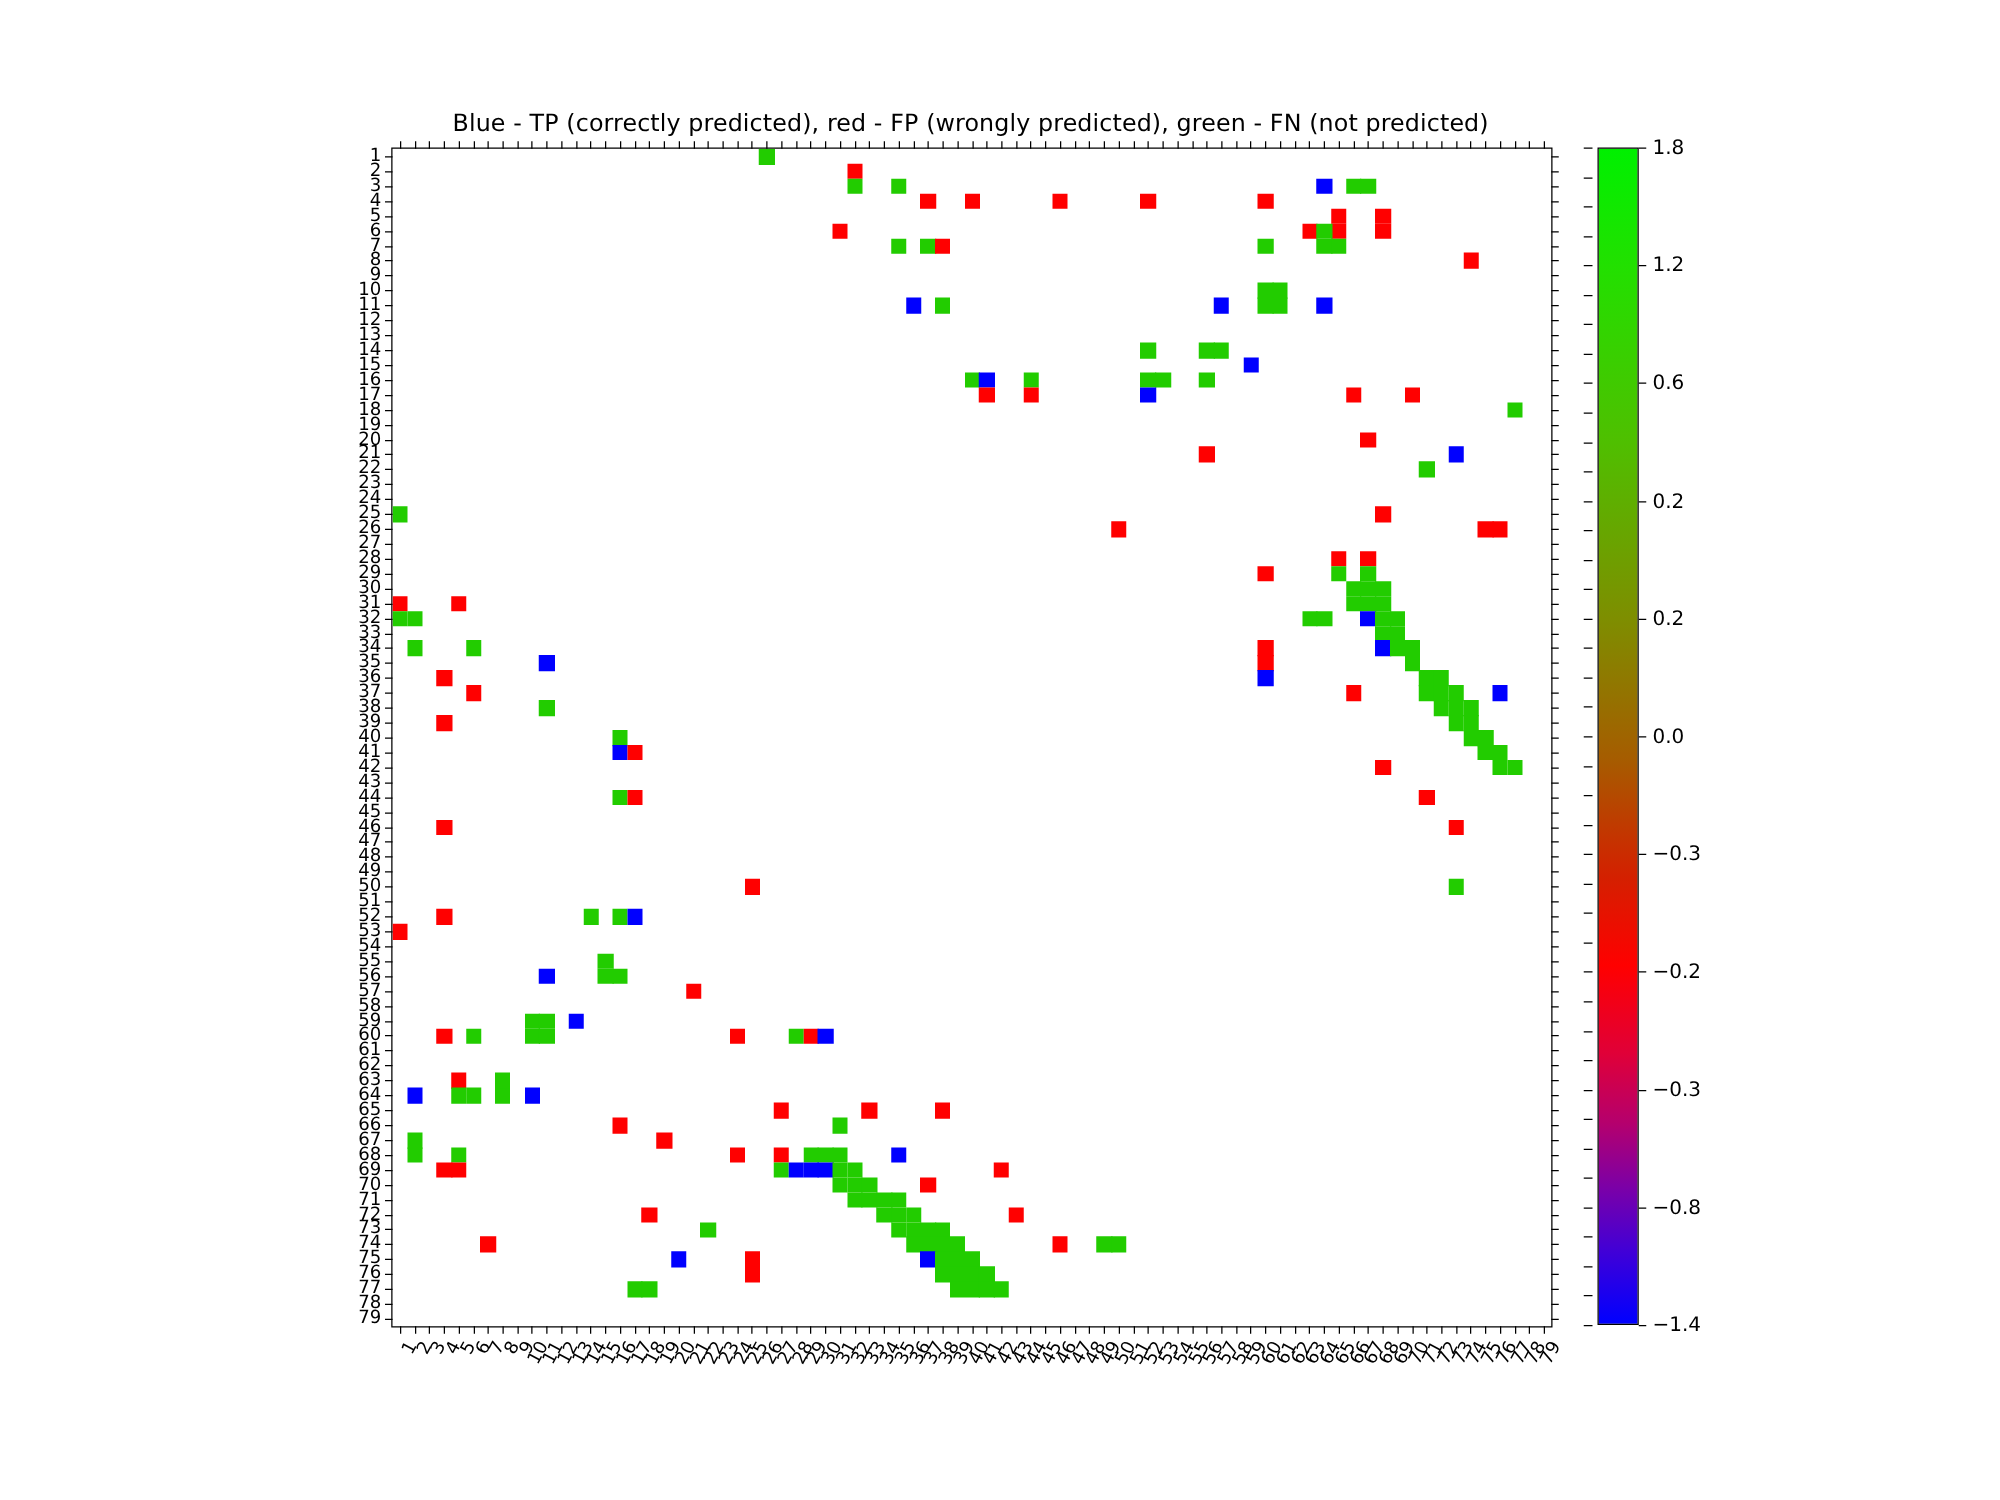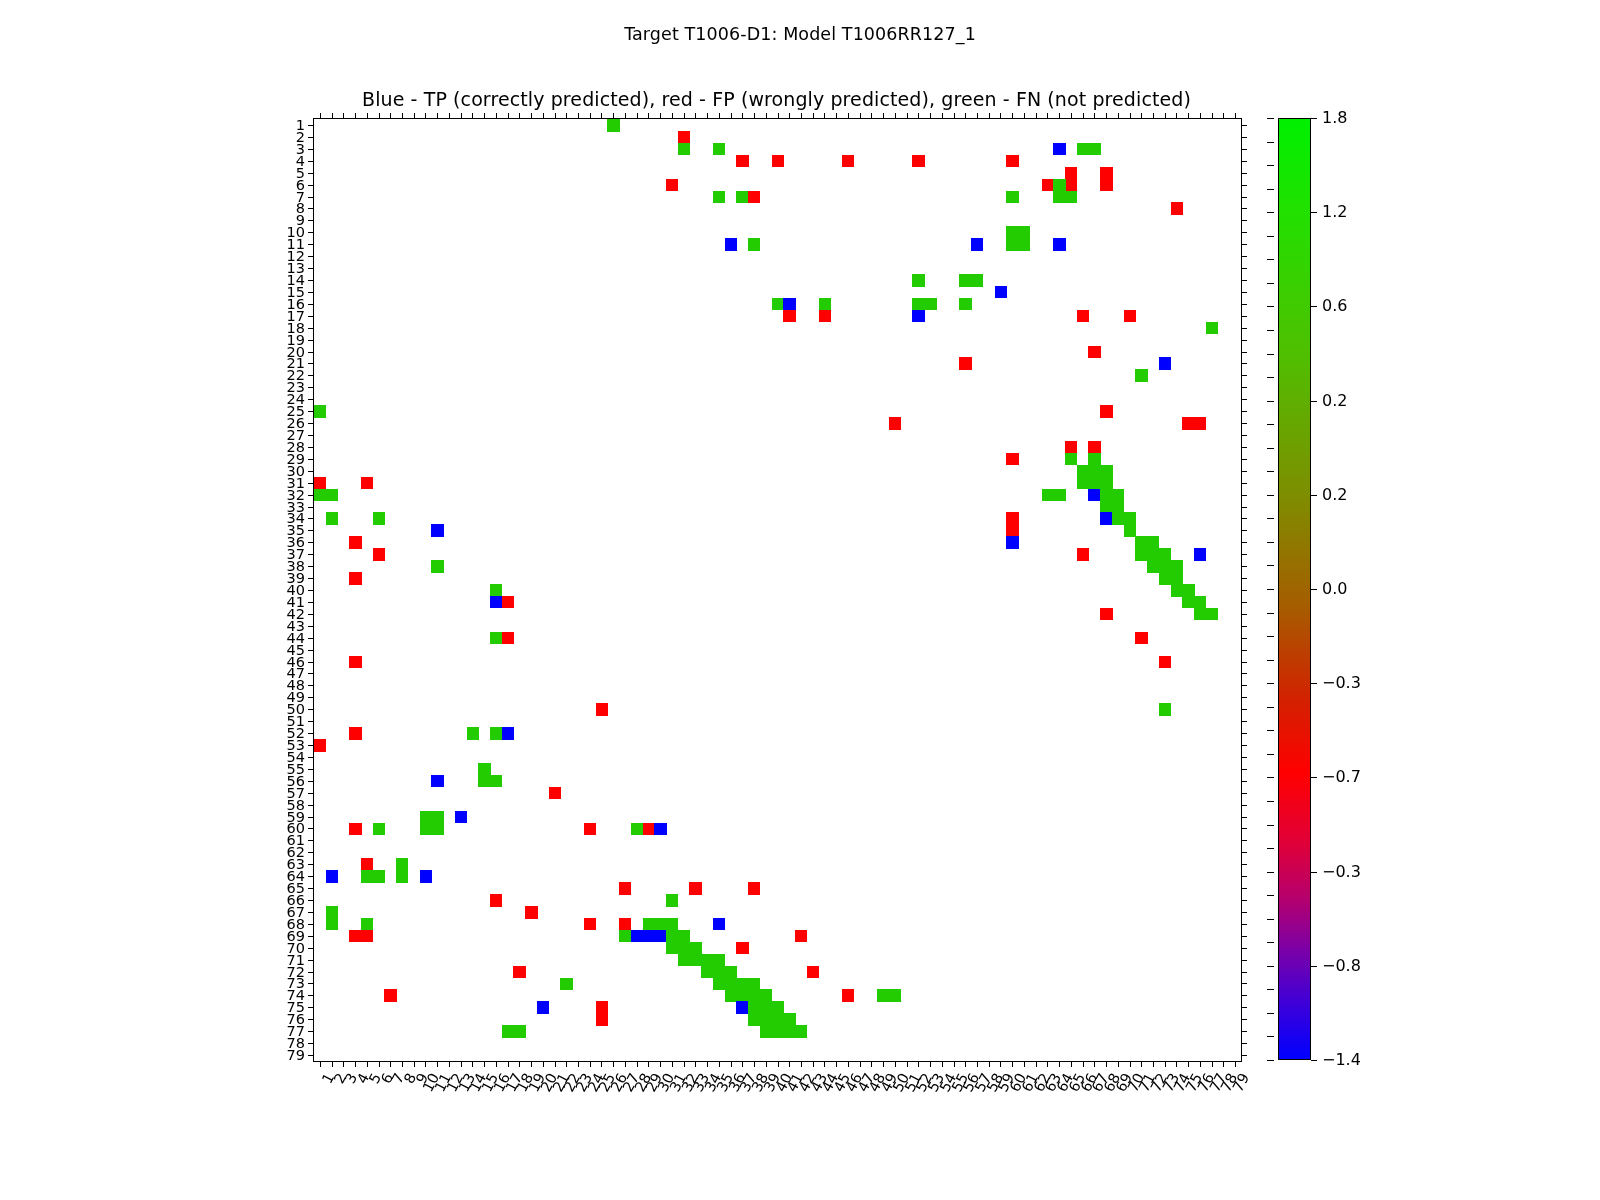--- a/index.html
+++ b/index.html
@@ -165,21 +165,20 @@
     line-height: 1;
     white-space: nowrap;
     transform: translateY(-50%);
     color: #000;
   }
 </style>
 </head>
 <body>
 
 <div id="title-block">
-  <span class="tline">Target T1006-D1: Model T1006RR127_1</span>
 </div>
 
 <div id="subtitle-legend">Blue - TP (correctly predicted), red - FP (wrongly predicted), green - FN (not predicted)</div>
 
 <div id="plot-frame">
   <div id="cell-layer">
       <div class="cell" style="left: 293.354px; top: 0px; width: 12.3342px; height: 12.5241px; background: rgb(34, 204, 0);"></div>
       <div class="cell" style="left: 363.759px; top: 11.9241px; width: 12.3342px; height: 12.5241px; background: rgb(255, 0, 0);"></div>
       <div class="cell" style="left: 363.759px; top: 23.8481px; width: 12.3342px; height: 12.5241px; background: rgb(34, 204, 0);"></div>
       <div class="cell" style="left: 398.962px; top: 23.8481px; width: 12.3342px; height: 12.5241px; background: rgb(34, 204, 0);"></div>
@@ -890,21 +889,21 @@
       <div class="cb-label" style="top: 188.4px;">0.6</div>
       <div class="cb-tick" style="top: 282.6px;"></div>
       <div class="cb-label" style="top: 282.6px;">0.2</div>
       <div class="cb-tick" style="top: 376.8px;"></div>
       <div class="cb-label" style="top: 376.8px;">0.2</div>
       <div class="cb-tick" style="top: 471px;"></div>
       <div class="cb-label" style="top: 471px;">0.0</div>
       <div class="cb-tick" style="top: 565.2px;"></div>
       <div class="cb-label" style="top: 565.2px;">−0.3</div>
       <div class="cb-tick" style="top: 659.4px;"></div>
-      <div class="cb-label" style="top: 659.4px;">−0.7</div>
+      <div class="cb-label" style="top: 659.4px;">−0.2</div>
       <div class="cb-tick" style="top: 753.6px;"></div>
       <div class="cb-label" style="top: 753.6px;">−0.3</div>
       <div class="cb-tick" style="top: 847.8px;"></div>
       <div class="cb-label" style="top: 847.8px;">−0.8</div>
       <div class="cb-tick" style="top: 942px;"></div>
       <div class="cb-label" style="top: 942px;">−1.4</div>
       <div class="cb-minor" style="top: 0px;"></div>
       <div class="cb-minor" style="top: 23.55px;"></div>
       <div class="cb-minor" style="top: 47.1px;"></div>
       <div class="cb-minor" style="top: 70.65px;"></div>

